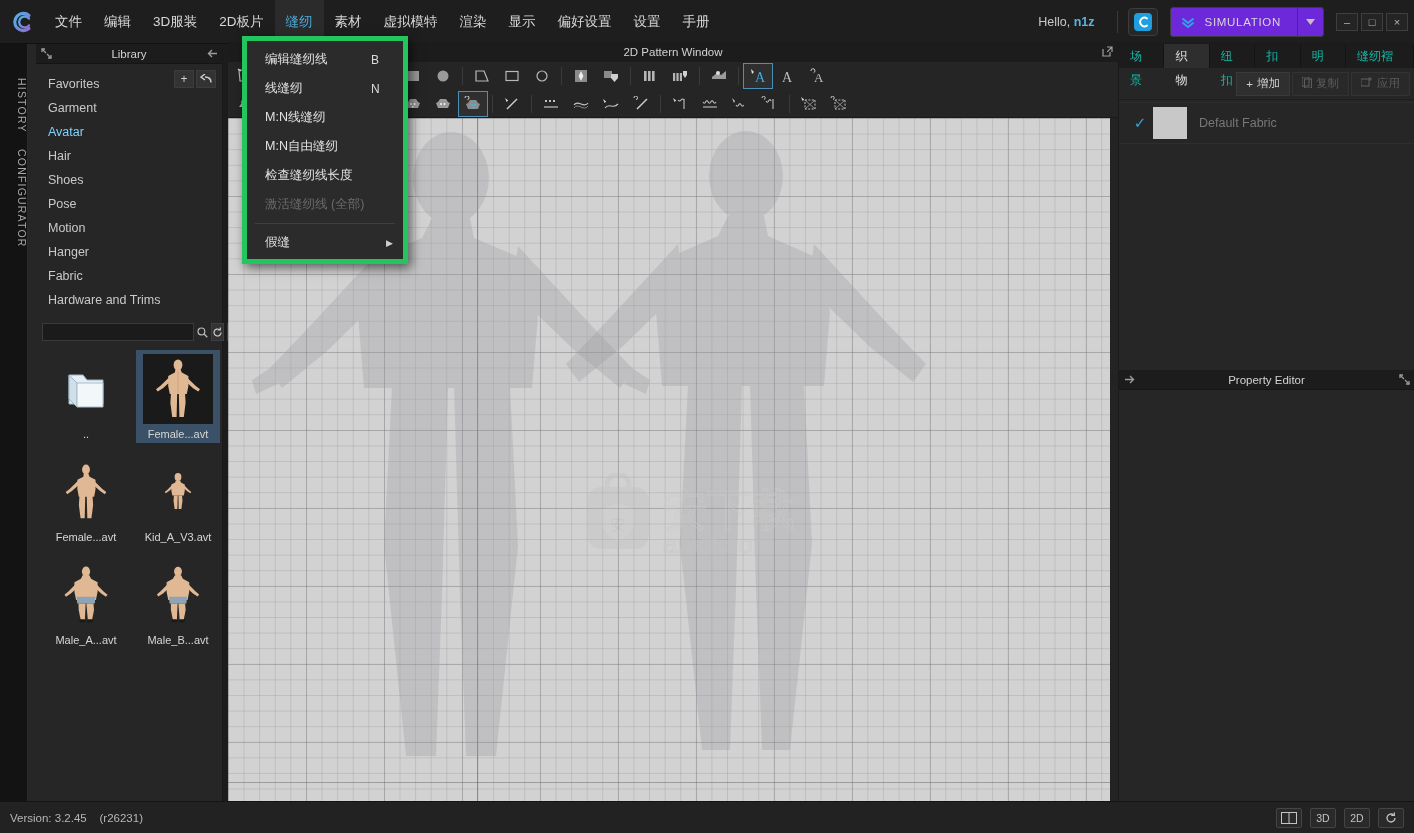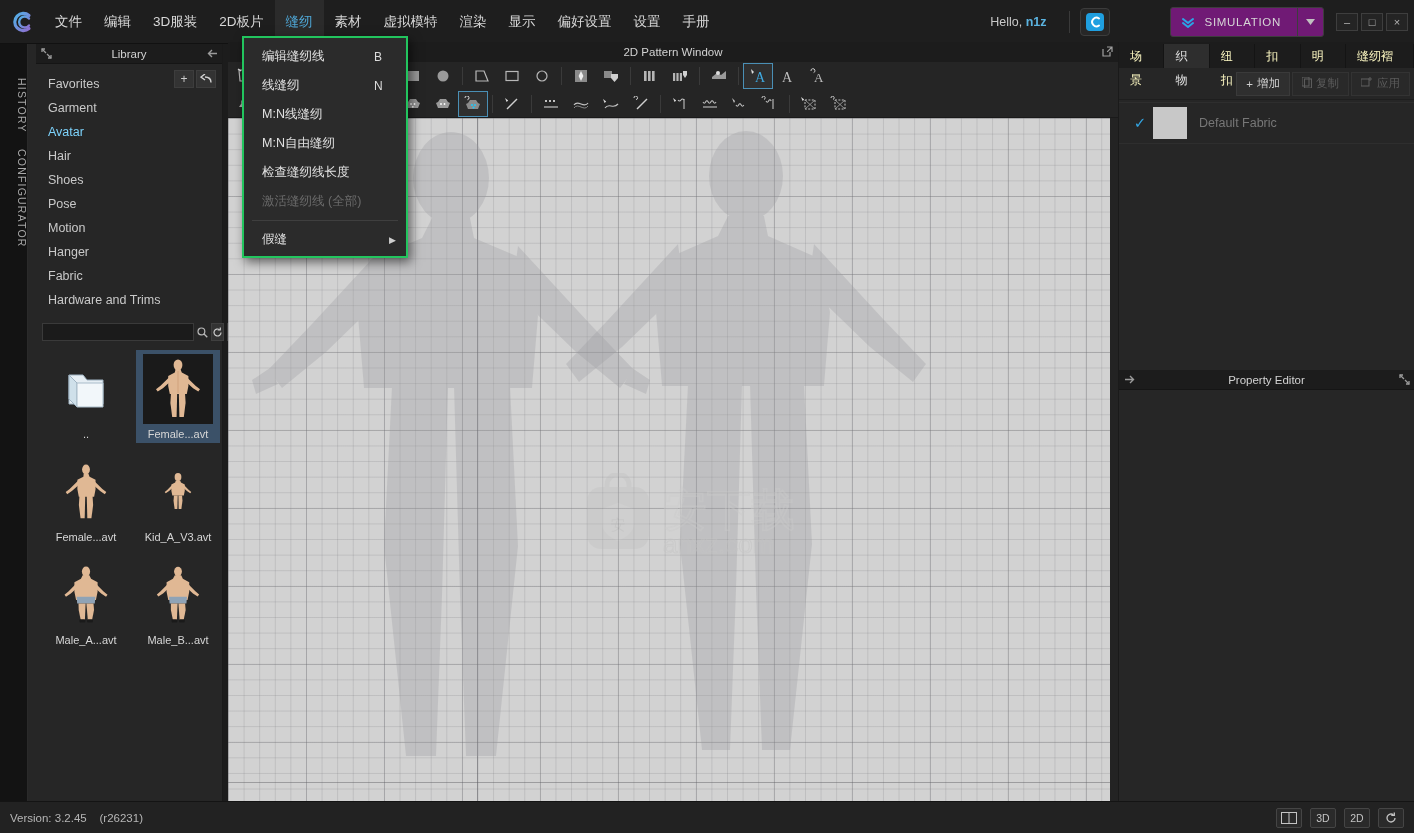--- a/index.html
+++ b/index.html
@@ -29,23 +29,22 @@
 
   .topright{ margin-left:auto; display:flex; align-items:center; height:44px; padding-right:6px;}
   .hello{ font-size:12.5px; color:#c9c9c9; margin-right:12px; white-space:nowrap;}
   .hello b{ color:#5bb3e0; font-weight:bold; }
   .vsep{ width:1px; height:22px; background:#3a3a3a; margin:0 10px; }
   .cloudbtn{
     width:30px;height:28px;border:1px solid #3c3c3c;border-radius:4px;background:#272727;
     display:flex;align-items:center;justify-content:center;margin-right:12px;
   }
   .simbox{
-    display:flex;align-items:center;height:30px;background:#701a75;border:1px solid #3d3d3d;border-radius:3px;
+    display:flex;align-items:center;height:30px;background:#6d28d9;border:1px solid #3d3d3d;border-radius:3px;
     margin-right:12px;
-    margin-left:48px;
   }
   .simbox .sicon{ width:26px;display:flex;align-items:center;justify-content:center;padding-left:8px;}
   .simlabel{ font-size:11.5px; letter-spacing:.7px; color:#d6d6d6; padding:0 16px 0 8px; white-space:nowrap;}
   .simcaret{ width:26px;height:28px;border-left:1px solid #3d3d3d;display:flex;align-items:center;justify-content:center;}
   .wbtns{ display:flex; align-items:center; gap:3px; }
   .wbtn{ width:22px;height:18px;border:1px solid #3e3e3e;background:#242424;display:flex;align-items:center;justify-content:center;
          font-size:11px;color:#b4b4b4; }
 
   
   .rail{
@@ -138,21 +137,21 @@
     display:flex; align-items:center; opacity:.48; pointer-events:none;
   }
 
   
   .objbrowser{
     position:absolute; left:1118px; top:42px; width:296px; height:328px; background:#262626;
     border-left:1px solid #1a1a1a;
   }
   .ob-tabs{ height:26px; display:flex; align-items:flex-end; background:#1c1c1c; }
   .ob-tab{
-    height:24px; line-height:24px; padding:0 11px; font-size:12px; color:#fef9c3; cursor:default;
+    height:24px; line-height:24px; padding:0 11px; font-size:12px; color:#14b8a6; cursor:default;
     border-right:1px solid #141414;
   }
   .ob-tab.sel{ background:#2e2e2e; color:#e6e6e6; }
   .ob-toolrow{ height:32px; display:flex; align-items:center; justify-content:flex-end; padding-right:4px; gap:2px;
                border-bottom:1px solid #1e1e1e; }
   .ob-btn{
     height:24px; display:flex; align-items:center; gap:4px; padding:0 9px; background:#2f2f2f; border:1px solid #3a3a3a;
     font-size:11.5px; color:#d0d0d0;
   }
   .ob-btn.dis{ color:#5c5c5c; background:#292929; border-color:#333; }
@@ -178,21 +177,21 @@
   .version{ padding-left:10px; font-size:11.5px; color:#b6b6b6; white-space:pre; }
   .sb-right{ margin-left:auto; display:flex; align-items:center; gap:8px; padding-right:10px; }
   .sb-btn{
     min-width:26px;height:20px;border:1px solid #454545;background:#2a2a2a;color:#c4c4c4;
     display:flex;align-items:center;justify-content:center;font-size:10.5px;padding:0 4px;border-radius:2px;
   }
 
   
   .dropdown{
     position:absolute; left:242px; top:36px; width:166px; background:#2b2b2b;
-    border:2px solid #22c55e; box-shadow:3px 4px 10px rgba(0,0,0,.55); padding:4px 0 2px 0; z-index:60;
+    border:5px solid #22c55e; box-shadow:3px 4px 10px rgba(0,0,0,.55); padding:4px 0 2px 0; z-index:60;
   }
   .dd-item{
     height:29px; display:flex; align-items:center; padding:0 10px 0 18px; font-size:12.5px; color:#e2e2e2;
     cursor:default;
   }
   .dd-item.disabled{ color:#6a6a6a; }
   .dd-label{ flex:1; white-space:nowrap; }
   .dd-key{ font-size:12px; color:#dcdcdc; width:22px; text-align:left; }
   .dd-arrow{ font-size:9px; color:#cfcfcf; }
   .dd-sep{ height:1px; background:#3f3f3f; margin:4px 8px; }

